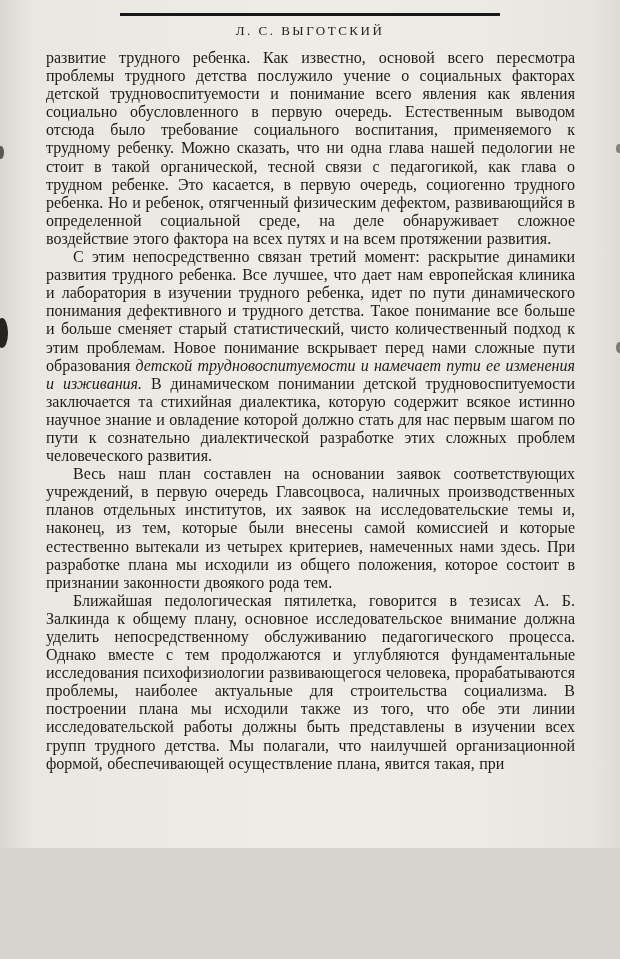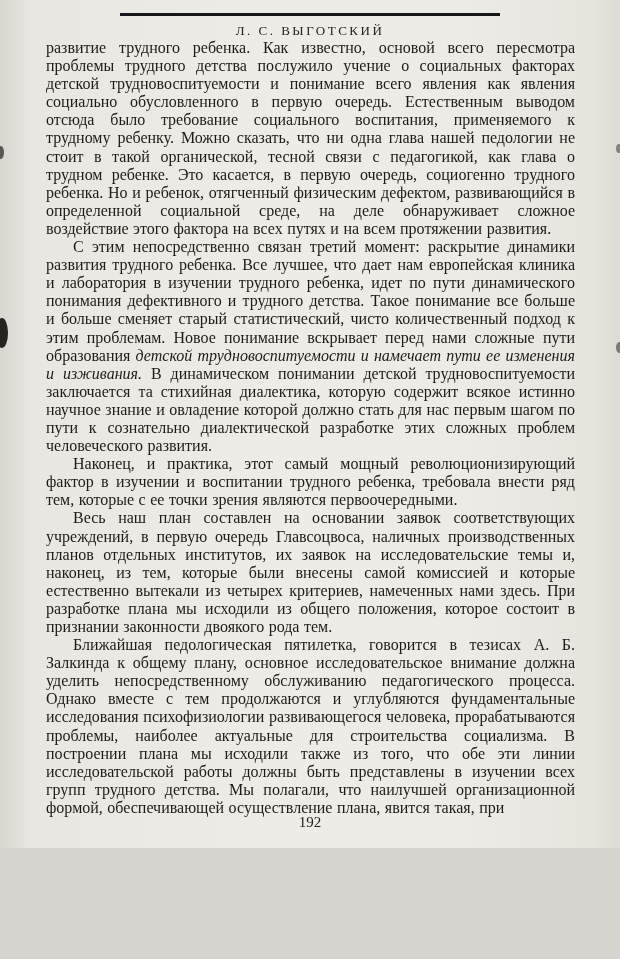--- a/index.html
+++ b/index.html
@@ -26,21 +26,21 @@
     margin: 13px auto 0 auto;
   }
   .running-head {
     text-align: center;
     font-size: 13px;
     letter-spacing: 2.5px;
     margin-top: 7px;
     color: #23221f;
   }
   .text-block {
-    margin: 0 45px 0 46px;
+    margin: 10px 45px 0 46px;
     text-align: justify;
     font-size: 16px;
     line-height: 18.1px;
     word-spacing: 0.5px;
     color: #1c1b18;
   }
   .text-block p {
     margin: 0;
     text-indent: 27px;
   }
@@ -76,26 +76,24 @@
 <body>
 
 <div class="page">
 
   <div class="head-rule"></div>
   <div class="running-head">Л. С. ВЫГОТСКИЙ</div>
 
   <div class="text-block">
     <p class="noindent">развитие трудного ребенка. Как известно, основой всего пересмотра проблемы трудного детства послужило учение о социальных факторах детской трудновоспитуемости и понимание всего явления как явления социально обусловленного в первую очередь. Естественным выводом отсюда было требование социального воспитания, применяемого к трудному ребенку. Можно сказать, что ни одна глава нашей педологии не стоит в такой органической, тесной связи с педагогикой, как глава о трудном ребенке. Это касается, в первую очередь, социогенно трудного ребенка. Но и ребенок, отягченный физическим дефектом, развивающийся в определенной социальной среде, на деле обнаруживает сложное воздействие этого фактора на всех путях и на всем протяжении развития.</p>
     <p><span>С этим непосредственно связан третий момент: раскрытие динамики развития трудного ребенка. Все лучшее, что дает нам европейская клиника и лаборатория в изучении трудного ребенка, идет по пути динамического понимания дефективного и трудного детства. Такое понимание все больше и больше сменяет старый статистический, чисто количественный подход к этим проблемам. Новое понимание вскрывает перед нами сложные пути образования </span><em>детской трудновоспитуемости и намечает пути ее изменения и изживания.</em><span> В динамическом понимании детской трудновоспитуемости заключается та стихийная диалектика, которую содержит всякое истинно научное знание и овладение которой должно стать для нас первым шагом по пути к сознательно диалектической разработке этих сложных проблем человеческого развития.</span></p>
-    <p>Наконец, и практика, этот самый мощный революционизирующий фактор в изучении и воспитании трудного ребенка, требовала внести ряд тем, которые с ее точки зрения являются первоочередными.</p>
     <p>Весь наш план составлен на основании заявок соответствующих учреждений, в первую очередь Главсоцвоса, наличных производственных планов отдельных институтов, их заявок на исследовательские темы и, наконец, из тем, которые были внесены самой комиссией и которые естественно вытекали из четырех критериев, намеченных нами здесь. При разработке плана мы исходили из общего положения, которое состоит в признании законности двоякого рода тем.</p>
     <p>Ближайшая педологическая пятилетка, говорится в тезисах А. Б. Залкинда к общему плану, основное исследовательское внимание должна уделить непосредственному обслуживанию педагогического процесса. Однако вместе с тем продолжаются и углубляются фундаментальные исследования психофизиологии развивающегося человека, прорабатываются проблемы, наиболее актуальные для строительства социализма. В построении плана мы исходили также из того, что обе эти линии исследовательской работы должны быть представлены в изучении всех групп трудного детства. Мы полагали, что наилучшей организационной формой, обеспечивающей осуществление плана, явится такая, при</p>
   </div>
 
-  <div class="folio">192</div>
 
   <div class="artifact a1"></div>
   <div class="artifact a2"></div>
   <div class="artifact a3"></div>
   <div class="artifact a4"></div>
   <div class="artifact a5"></div>
   <div class="artifact a6"></div>
 
 </div>
 

